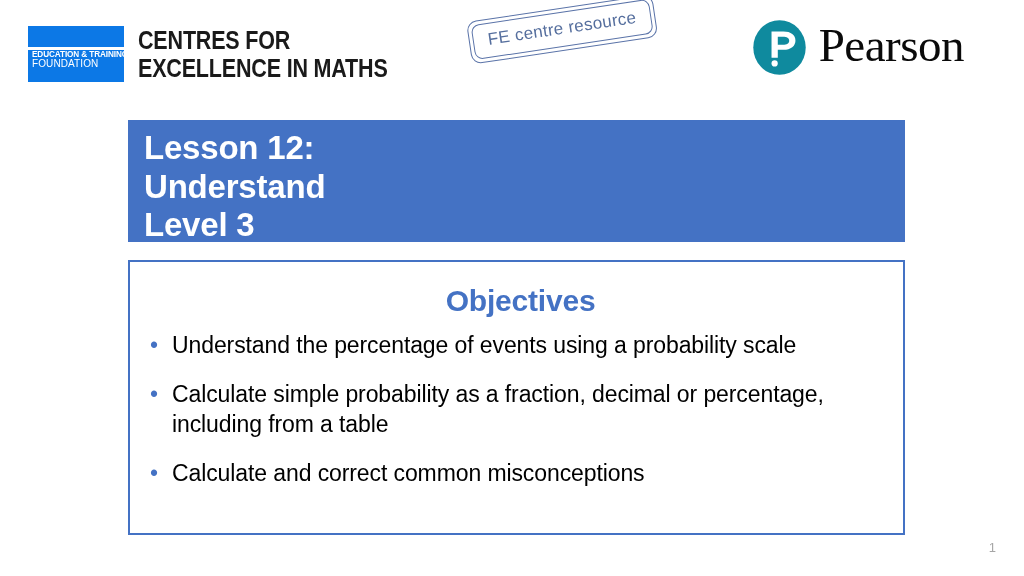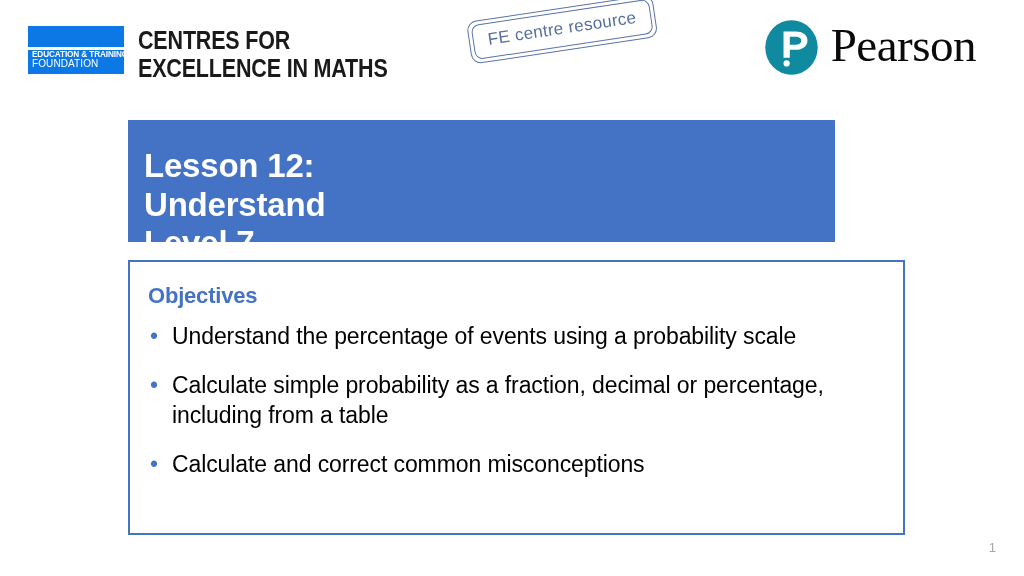--- a/index.html
+++ b/index.html
@@ -35,21 +35,21 @@
   
   .etf-logo {
     position: absolute;
     left: 28px;
     top: 26px;
     display: flex;
     align-items: flex-start;
   }
   .etf-mark {
     width: 96px;
-    height: 48px;
+    height: 56px;
     background: #0c78e6;
     position: relative;
     flex: none;
   }
   .etf-mark-rule {
     position: absolute;
     left: 0;
     right: 0;
     top: 21px;
     height: 3px;
@@ -112,21 +112,21 @@
     font-size: 17px;
     font-weight: 400;
     letter-spacing: 0.3px;
     white-space: nowrap;
     line-height: 1;
   }
 
   
   .pearson-logo {
     position: absolute;
-    right: 48px;
+    right: 60px;
     top: 19px;
     display: flex;
     align-items: center;
   }
   .pearson-mark {
     width: 57px;
     height: 57px;
     flex: none;
   }
   .pearson-word {
@@ -137,25 +137,25 @@
     color: #0a0a0a;
     letter-spacing: -0.5px;
     margin-top: -4px;
   }
 
   
   .title-banner {
     position: absolute;
     left: 128px;
     top: 120px;
-    width: 707px;
+    width: 777px;
     height: 122px;
     background: #4472c4;
     box-sizing: border-box;
-    padding: 27px 0 0 16px;
+    padding: 9px 0 0 16px;
   }
   .title-banner-text {
     color: #ffffff;
     font-size: 33px;
     font-weight: 700;
     line-height: 1.17;
     letter-spacing: -0.2px;
   }
   .title-banner-text span { display: block; }
 
@@ -166,25 +166,26 @@
     top: 260px;
     width: 777px;
     height: 275px;
     border: 2.5px solid #4472c4;
     box-sizing: border-box;
     background: #ffffff;
     padding: 22px 18px 0 14px;
   }
   .objectives-heading {
     color: #4472c4;
-    font-size: 22px;
+    font-size: 30px;
     font-weight: 700;
     line-height: 1.1;
-    margin: 0 0 13px 4px;
+    margin: 0 0 13px 12px;
     letter-spacing: -0.2px;
+    text-align: center;
   }
   .objectives-list {
     list-style: none;
     margin: 0;
     padding: 0;
   }
   .objective-item {
     position: relative;
     padding-left: 28px;
     margin-bottom: 18px;
@@ -249,21 +250,21 @@
       </svg>
       <div class="pearson-word">Pearson</div>
     </div>
 
   </div>
 
   <div class="title-banner">
     <div class="title-banner-text">
       <span>Lesson 12:</span>
       <span>Understand</span>
-      <span>Level 7</span>
+      <span>Level 3</span>
     </div>
   </div>
 
   <div class="objectives-box">
     <div class="objectives-heading">Objectives</div>
     <ul class="objectives-list">
       <li class="objective-item">
         <span class="objective-bullet">•</span>
         <span>Understand the percentage of events using a probability scale</span>
       </li>

